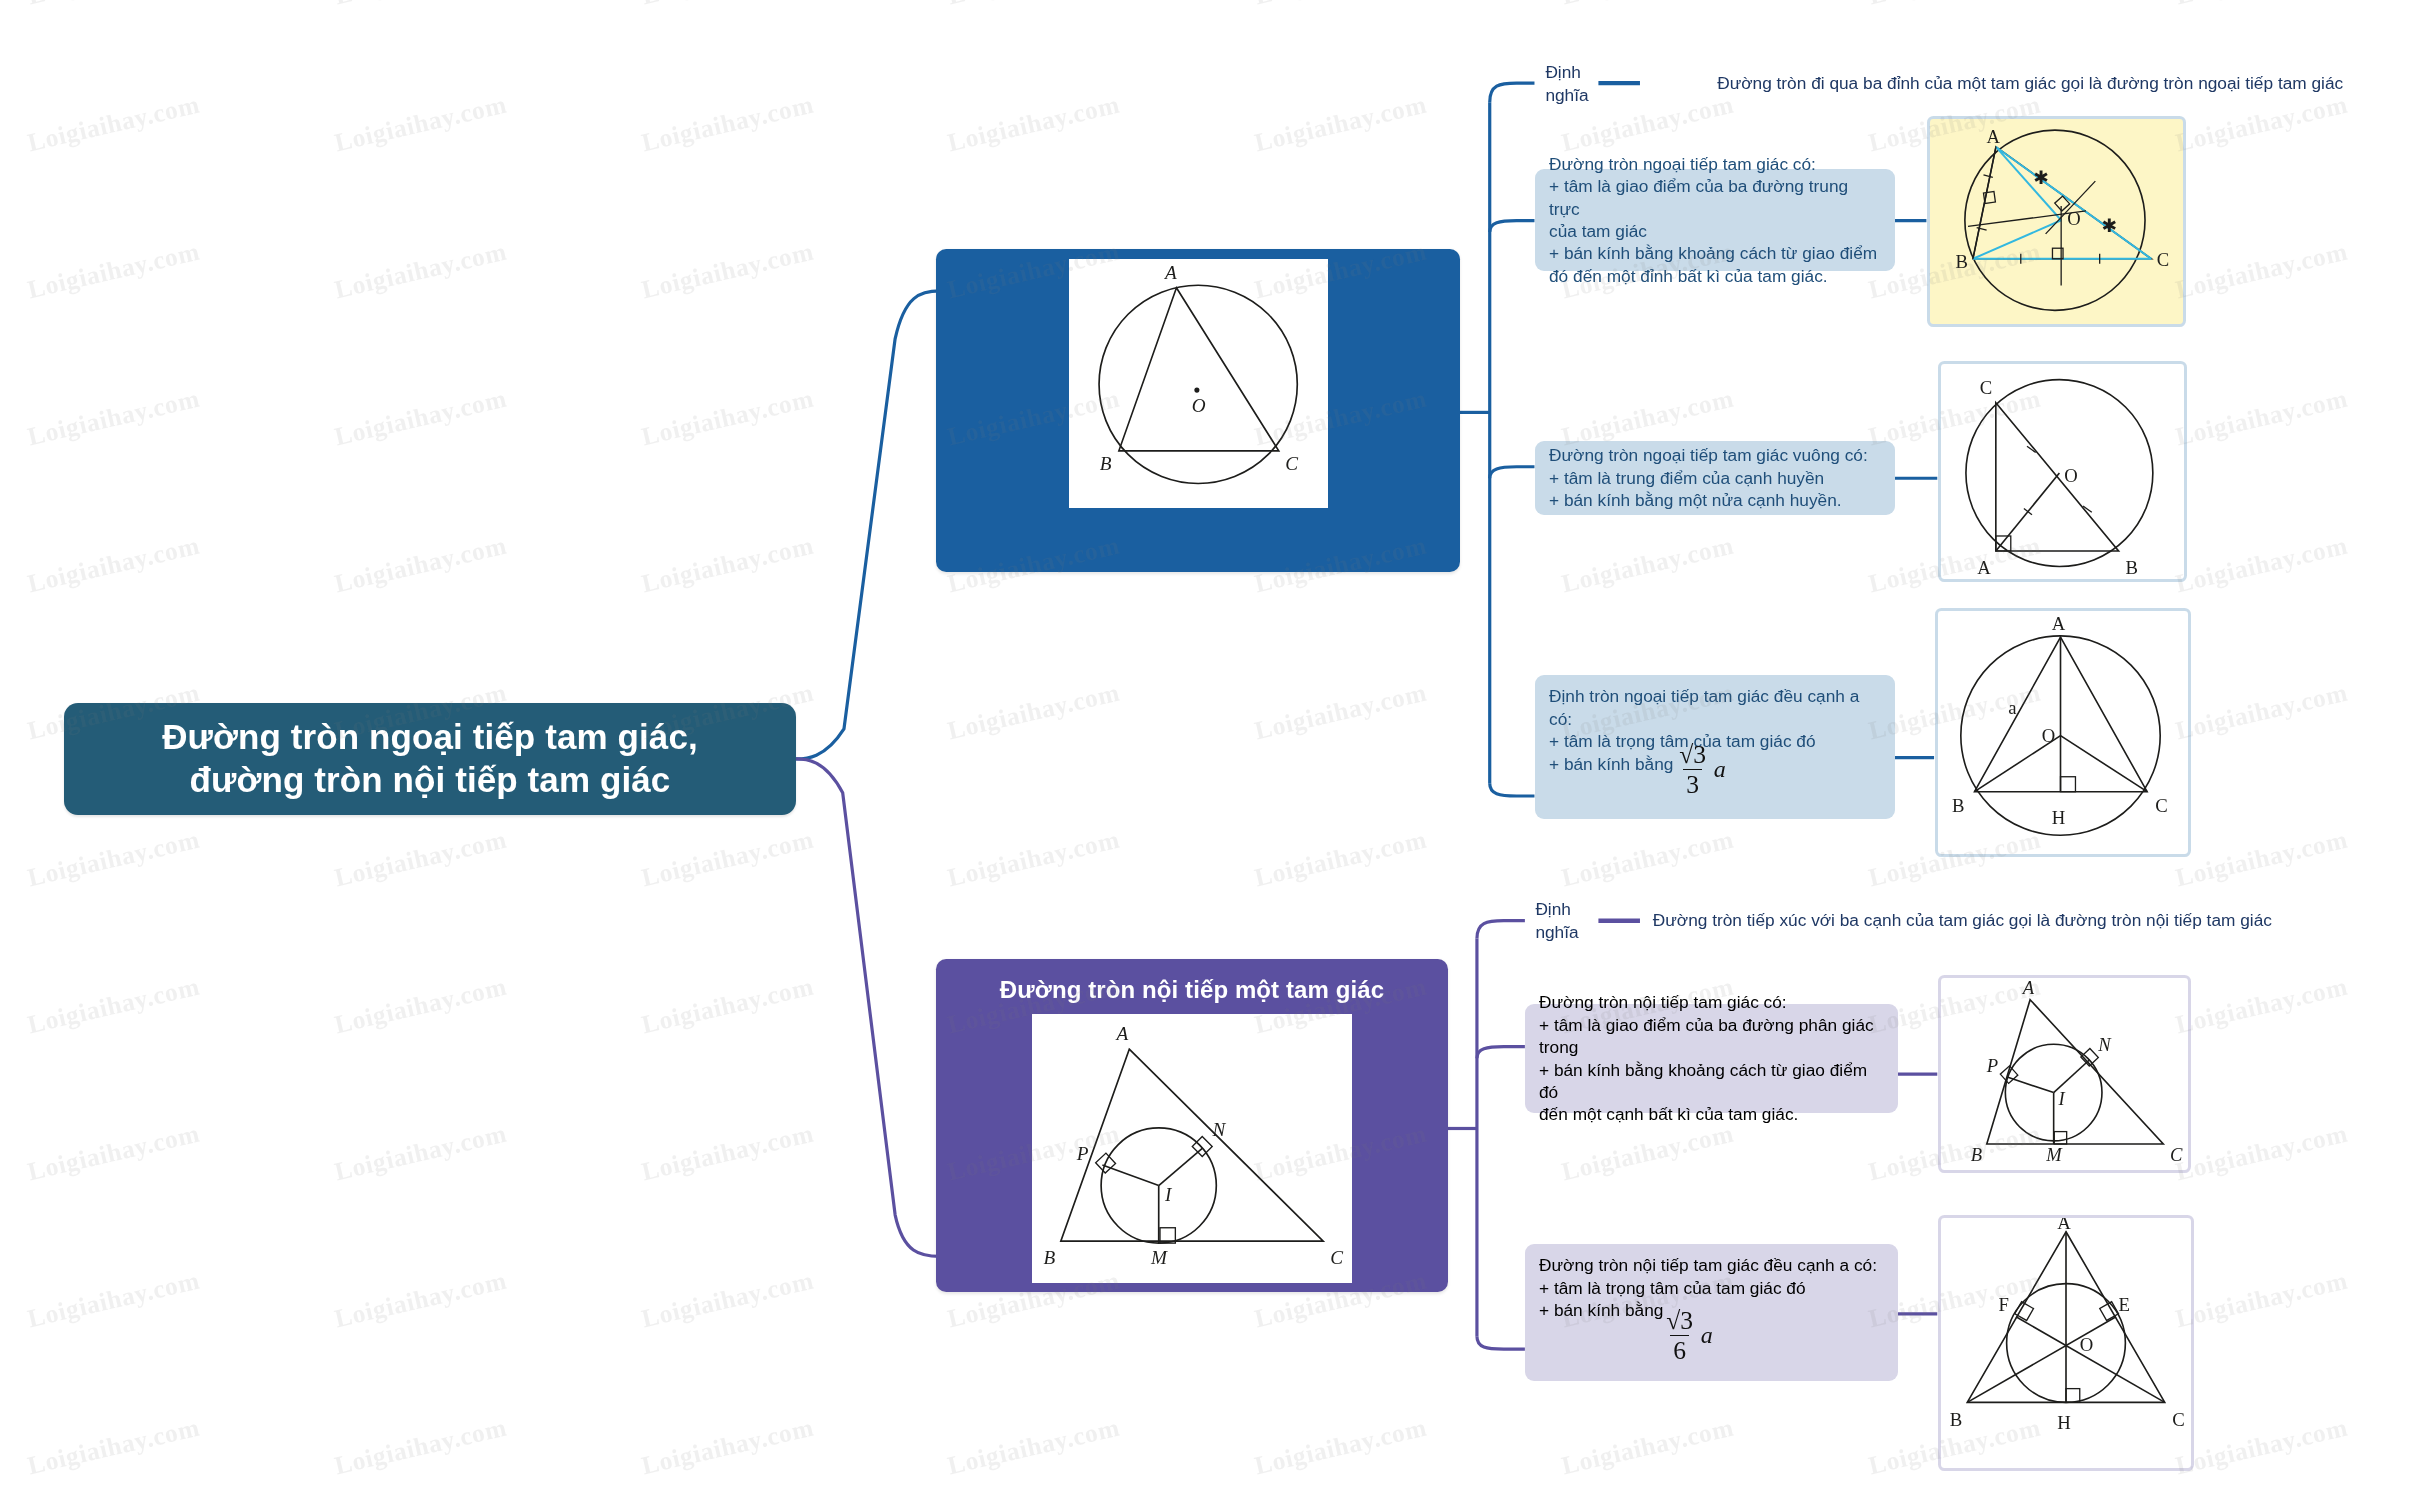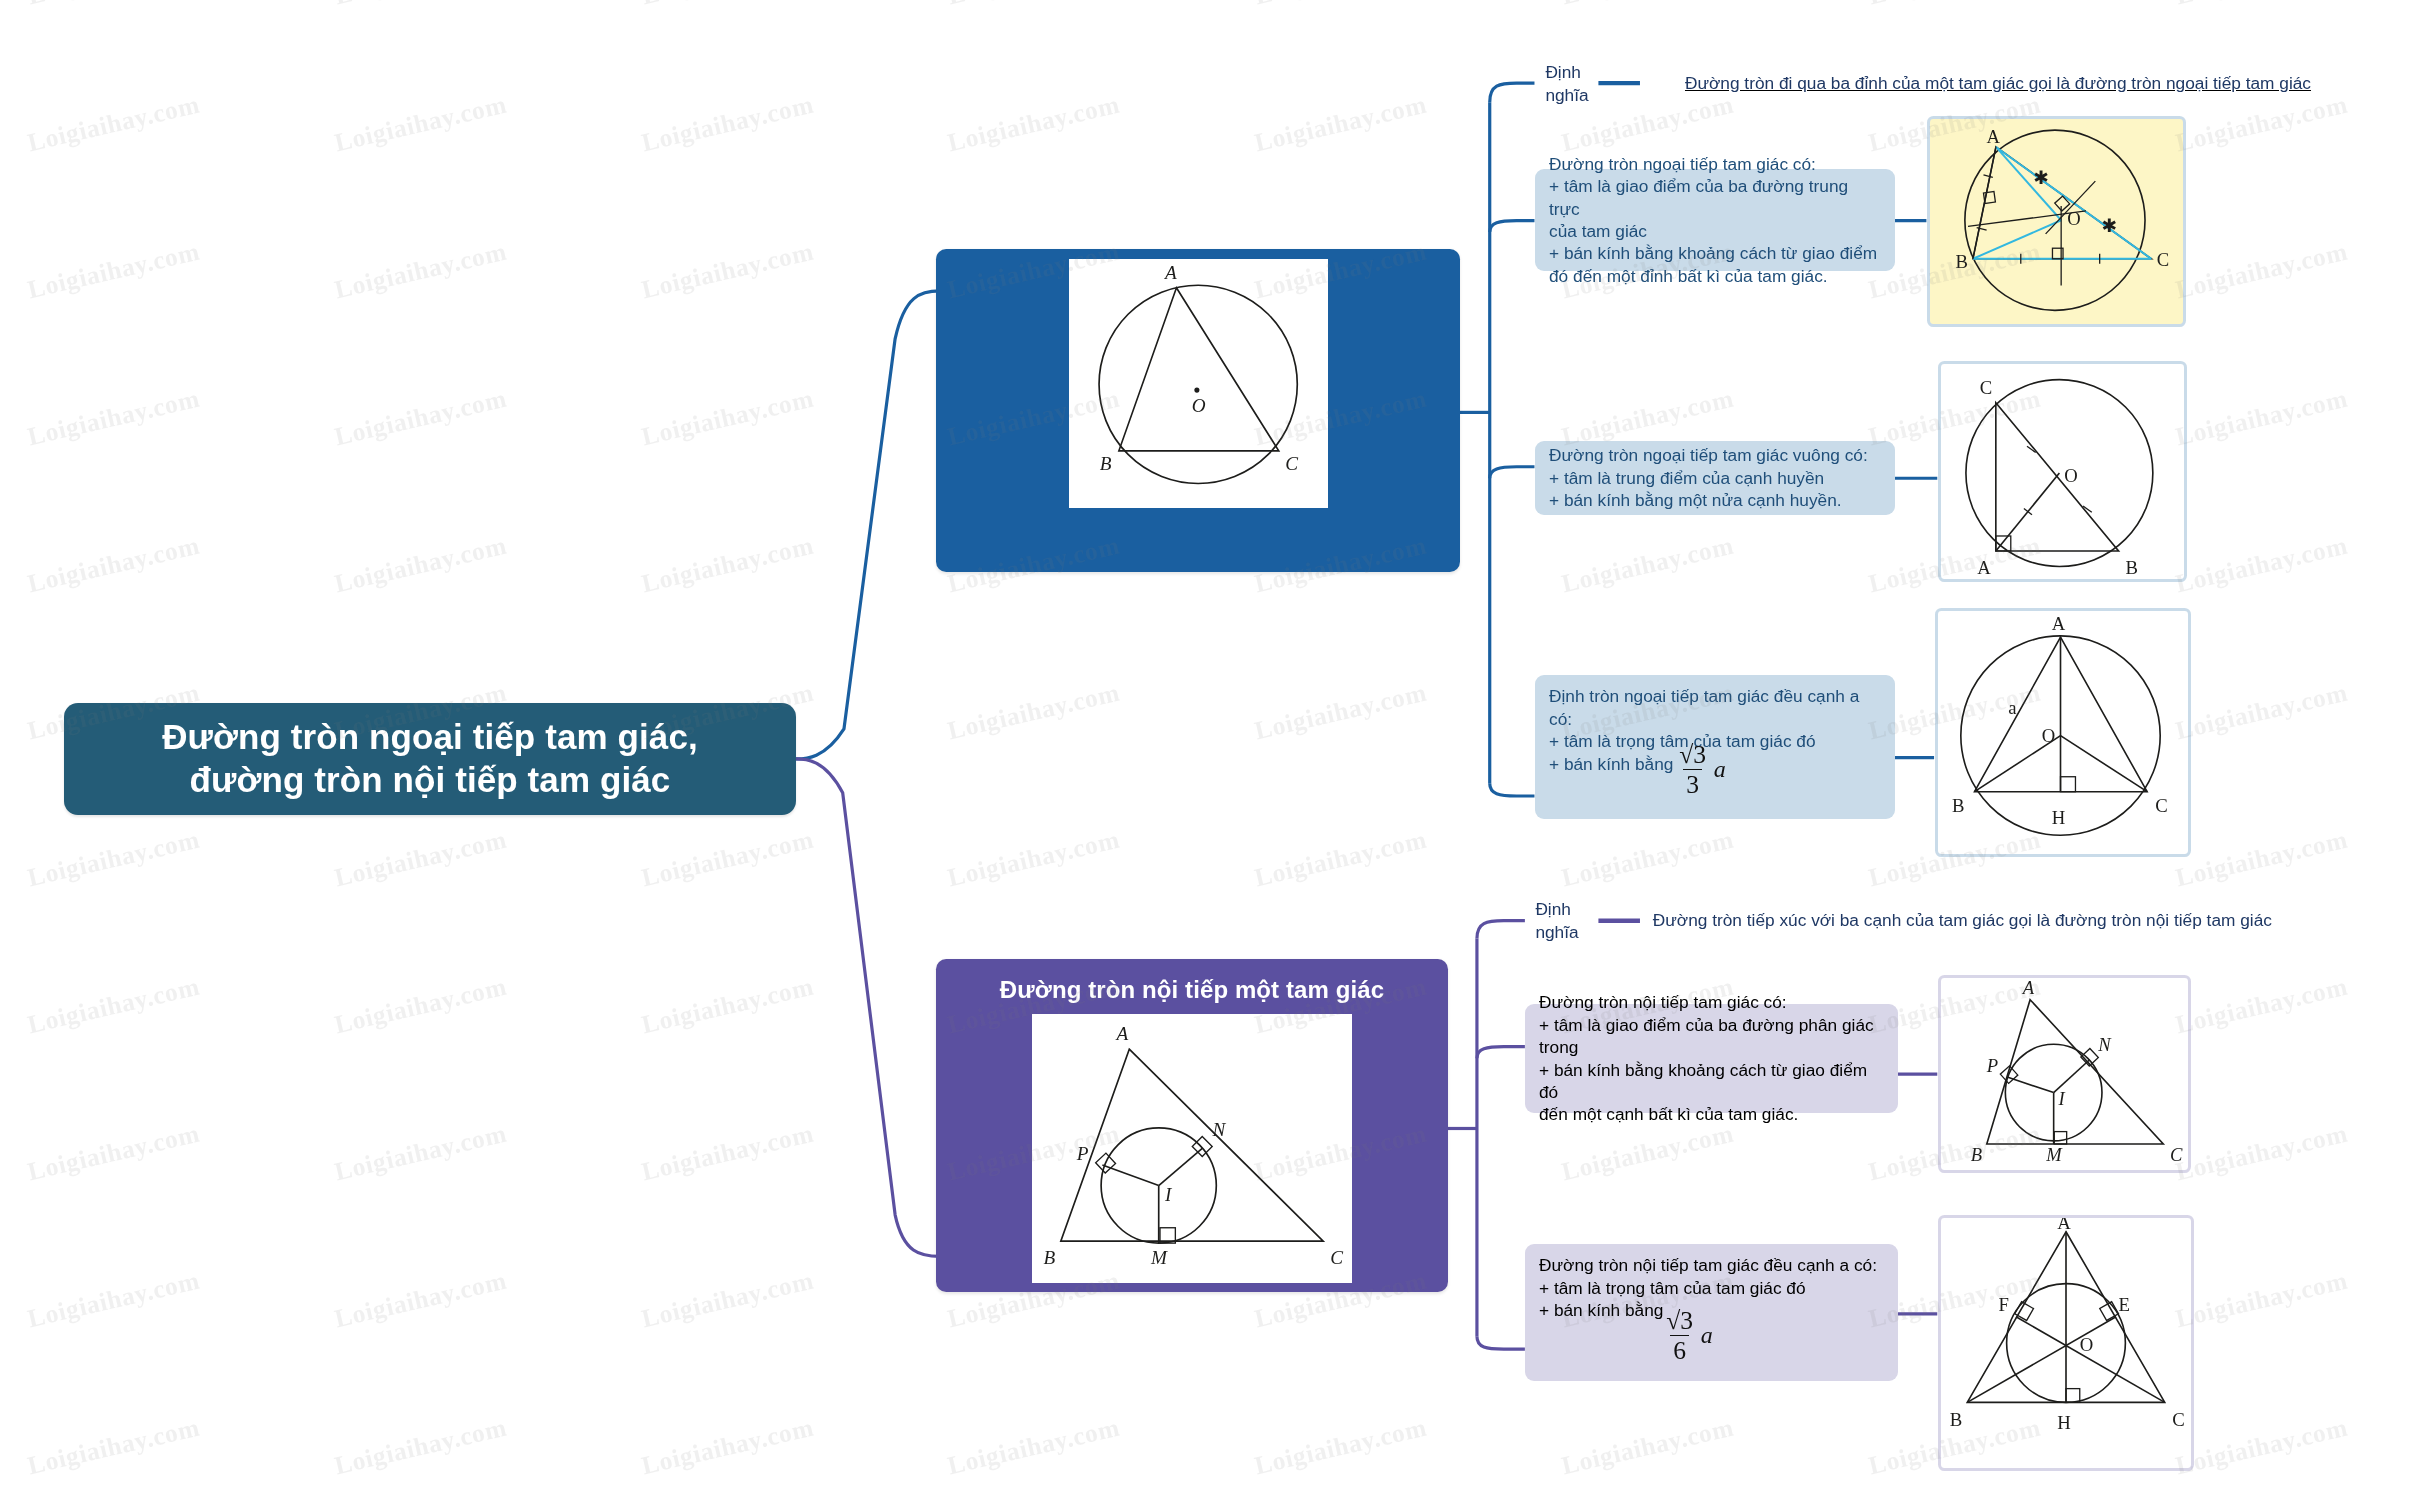--- a/index.html
+++ b/index.html
@@ -223,21 +223,21 @@
         <text class="lbl lbl-i" x="186" y="390">M</text>
         <text class="lbl lbl-i" x="282" y="190">N</text>
         <text class="lbl lbl-i" x="70" y="228">P</text>
       </svg>
     </div>
   </div>
 
   <div class="deflabel blue" style="left:1535px;top:65px;width:64px;">
     <div class="chip-text">Định nghĩa</div>
   </div>
-  <div class="deflabel blue" style="left:1640px;top:65px;width:716px;justify-content:center;text-decoration:underline;">
+  <div class="deflabel blue" style="left:1640px;top:65px;width:716px;justify-content:flex-end;">
     <div class="chip-text">Đường tròn đi qua ba đỉnh của một tam giác gọi là đường tròn ngoại tiếp tam giác</div>
   </div>
 
   <div class="chip blue" style="left:1535px;top:169px;width:360px;height:102px;">
     <div class="chip-text">Đường tròn ngoại tiếp tam giác có:
 + tâm là giao điểm của ba đường trung trực
 của tam giác
 + bán kính bằng khoảng cách từ giao điểm
 đó đến một đỉnh bất kì của tam giác.</div>
   </div>

